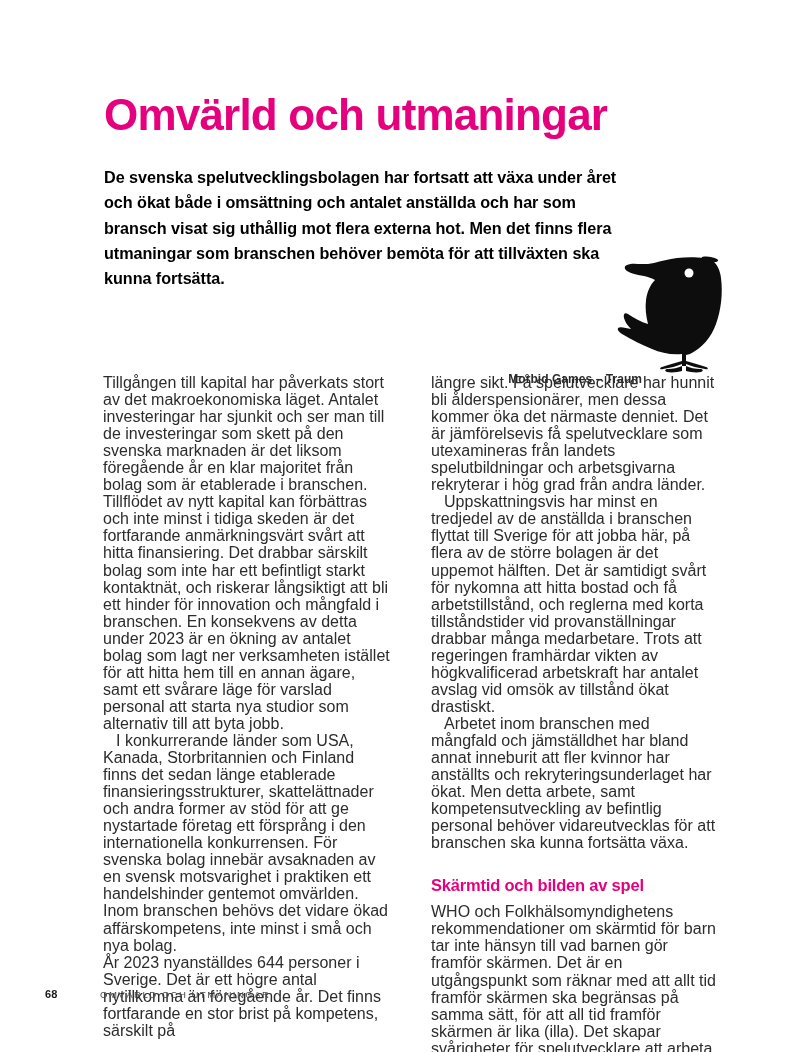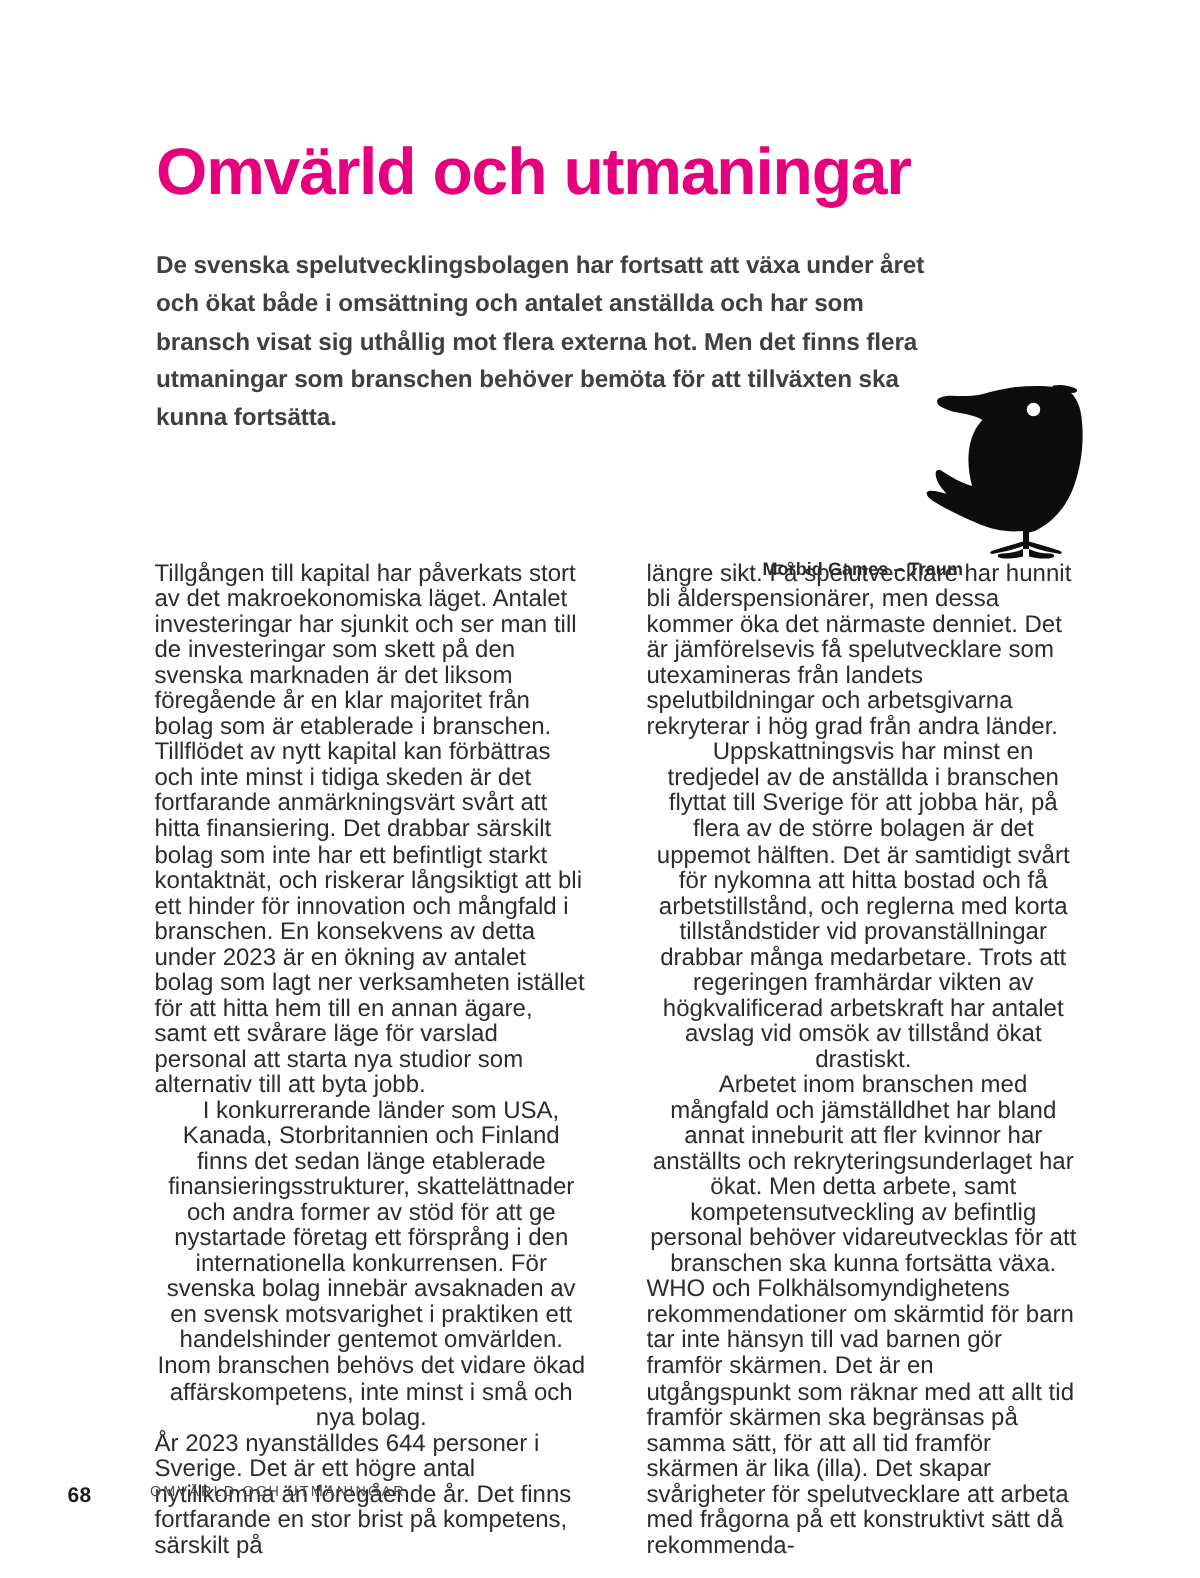--- a/index.html
+++ b/index.html
@@ -38,21 +38,21 @@
 
   
   .intro {
     position: absolute;
     left: 104px;
     top: 149px;
     width: 515px;
     font-size: 16.2px;
     line-height: 25.3px;
     font-weight: 700;
-    color: #404040;
+    color: #000000;
     letter-spacing: -0.05px;
   }
 
   
   .raven-wrap {
     position: absolute;
     left: 616px;
     top: 248px;
     width: 120px;
     height: 134px;
@@ -95,38 +95,38 @@
   .body-text {
     font-size: 16px;
     line-height: 17.05px;
     color: #2c2c2c;
     margin: 0;
     text-align: left;
     letter-spacing: 0.01px;
     hyphens: none;
     white-space: pre-line;
   }
-  .body-text.indented { text-indent: 13px; text-align: center; }
+  .body-text.indented { text-indent: 13px; }
 
   
   .col-right .lead-gap { margin-top: 0; }
 
   
   .footer {
     position: absolute;
     left: 45px;
     top: 988px;
     width: 700px;
     height: 16px;
   }
   .folio {
     position: absolute;
     left: 0;
     top: 0;
-    font-size: 14px;
+    font-size: 11px;
     font-weight: 700;
     color: #1a1a1a;
     letter-spacing: 0.2px;
   }
   .footer-label {
     position: absolute;
     left: 55px;
     top: 1px;
     font-size: 9.6px;
     font-weight: 400;
@@ -206,20 +206,21 @@
     <p class="body-text indented">I konkurrerande länder som USA, Kanada, Storbritannien och Finland finns det sedan länge etablerade finansieringsstrukturer, skattelättnader och andra former av stöd för att ge nystartade företag ett försprång i den internationella konkurrensen. För svenska bolag innebär avsaknaden av en svensk motsvarighet i praktiken ett handelshinder gentemot omvärlden. Inom branschen behövs det vidare ökad affärskompetens, inte minst i små och nya bolag.</p>
 
     <p class="body-text">År 2023 nyanställdes 644 personer i Sverige. Det är ett högre antal nytillkomna än föregående år. Det  finns fortfarande en stor brist på kompetens, särskilt på</p>
   </div>
 
   <div class="col col-right">
     <p class="body-text lead-gap">längre sikt. Få spelutvecklare har hunnit bli ålderspensionärer, men dessa kommer öka det närmaste denniet. Det är jämförelsevis få spelutvecklare som utexamineras från landets spelutbildningar och arbetsgivarna rekryterar i hög grad från andra länder.</p>
     <p class="body-text indented">Uppskattningsvis har minst en tredjedel av de anställda i branschen flyttat till Sverige för att jobba här, på flera av de större bolagen är det uppemot hälften. Det är samtidigt svårt för nykomna att hitta bostad och få arbetstillstånd, och reglerna med korta tillståndstider vid provanställningar drabbar många medarbetare. Trots att regeringen framhärdar vikten av högkvalificerad arbetskraft har antalet avslag vid omsök av tillstånd ökat drastiskt.</p>
     <p class="body-text indented">Arbetet inom branschen med mångfald och jämställdhet har bland annat inneburit att fler kvinnor har anställts och rekryteringsunderlaget har ökat. Men detta arbete, samt kompetensutveckling av befintlig personal behöver vidareutvecklas för att branschen ska kunna fortsätta växa.</p>
 
+    <h2 class="sec-head spaced">Skärmtid och bilden av spel</h2>
     <p class="body-text">WHO och Folkhälsomyndighetens rekommendationer om skärmtid för barn tar inte hänsyn till vad barnen gör framför skärmen. Det är en utgångspunkt som räknar med att allt tid framför skärmen ska begränsas på samma sätt, för att all tid framför skärmen är lika (illa). Det skapar svårigheter för spelutvecklare att arbeta med frågorna på ett konstruktivt sätt då rekommenda-</p>
   </div>
 
   <div class="footer">
     <span class="folio">68</span>
     <span class="footer-label">OMVÄRLD OCH UTMANINGAR</span>
   </div>
 
 </div>
 

